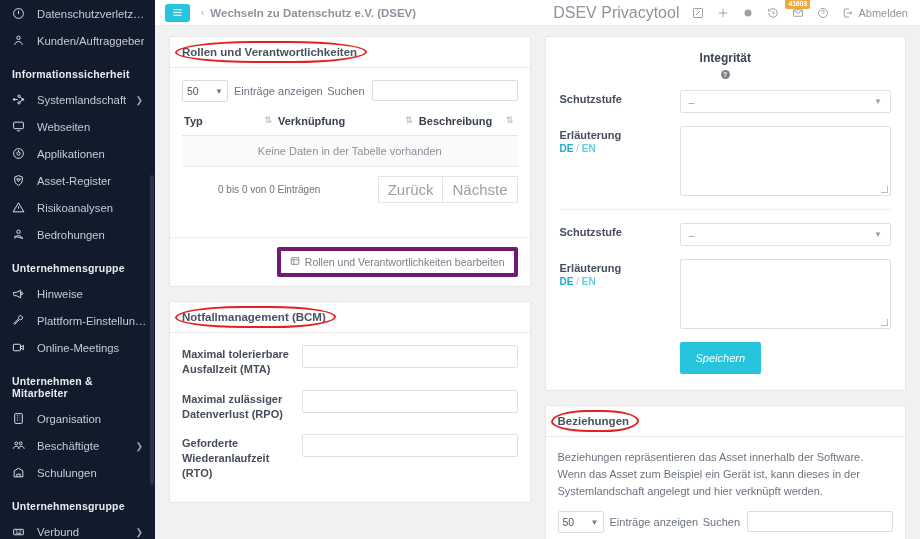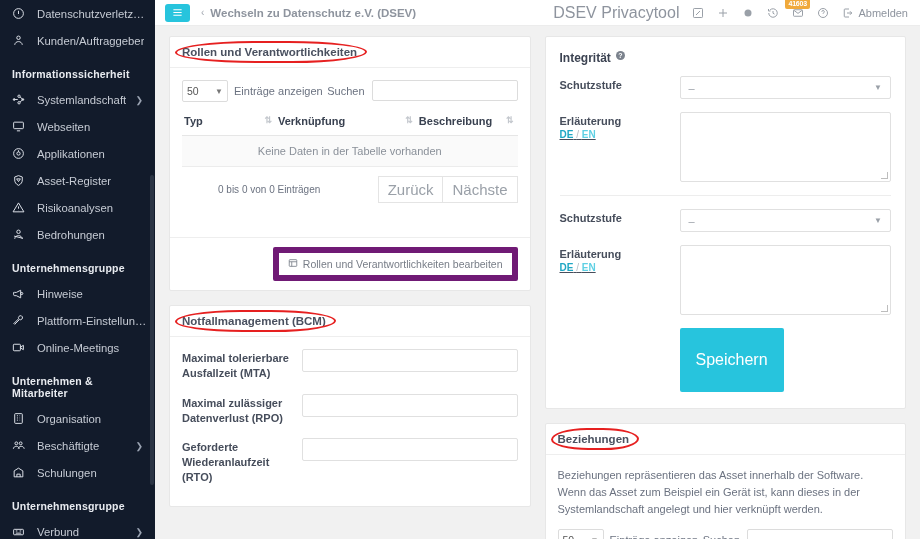--- a/index.html
+++ b/index.html
@@ -126,58 +126,58 @@
   .dt-info { font-size: 10px; color: #6b7280; padding-left: 36px; }
   .pager { margin-left: auto; display: flex; }
   .pg {
     font-size: 15px; color: #9aa0a8; border: 1px solid #e4e4e4;
     padding: 4px 9px; background: #fff; cursor: pointer;
   }
   .pg + .pg { border-left: none; }
 
   .card-foot { padding: 9px 12px; border-top: 1px solid #eeeeee; display: flex; justify-content: flex-end; }
   .btn-ghost {
-    font-size: 10.5px; color: #777d87; background: #fff; border: 6px solid #701a75;
+    font-size: 10.5px; color: #777d87; background: #fff; border: 4px solid #701a75;
     padding: 5px 9px; border-radius: 2px; display: inline-flex; align-items: center; gap: 5px; cursor: pointer;
   }
   .btn-ghost svg { width: 10px; height: 10px; }
 
   
   .sect-title {
     font-size: 12px; font-weight: bold; color: #3c4352;
-    display: flex; align-items: flex-start; gap: 5px; margin-bottom: 11px;
+    display: flex; align-items: center; gap: 5px; margin-bottom: 11px; flex-direction: column;
   }
   .qmark {
     width: 9px; height: 9px; border-radius: 50%; background: #7b828d; color: #fff;
     font-size: 7px; line-height: 9px; text-align: center; display: inline-block; font-weight: bold;
   }
   .frow { display: flex; margin-bottom: 13px; }
   .flabel { width: 120px; flex: 0 0 120px; font-size: 11px; font-weight: bold; color: #464d5b; padding-top: 3px; }
-  .lang { font-size: 10px; margin-top: 2px; font-weight: bold; text-decoration: underline; }
+  .lang { font-size: 10px; margin-top: 2px; font-weight: bold; }
   .lang .de { color: #1fa7c4; }
   .lang .sep { color: #b9bec6; font-weight: normal; }
   .lang .en { color: #5ed0e4; }
   .fctrl { flex: 1 1 auto; }
   .fselect {
     height: 23px; border: 1px solid #e0e0e0; border-radius: 2px; background: #fff;
     display: flex; align-items: center; padding: 0 8px; font-size: 11px; color: #9aa0a8; cursor: pointer;
   }
   .fselect .caret { margin-left: auto; font-size: 8px; color: #9aa0a8; }
   .ftext {
     height: 70px; border: 1px solid #e0e0e0; border-radius: 2px; background: #fff;
     position: relative; resize: none; width: 100%; display: block;
   }
   .ftext::after {
     content: ""; position: absolute; right: 2px; bottom: 2px; width: 6px; height: 6px;
     border-right: 1px solid #bdbdbd; border-bottom: 1px solid #bdbdbd;
   }
   .divider { height: 1px; background: #ededed; margin: 4px 0 13px 0; }
   .btn-primary {
     background: #27c4dd; color: #fff; border: none; border-radius: 2px;
-    font-size: 16px; padding: 23px 16px; cursor: pointer; font-family: inherit;
+    font-size: 11px; padding: 10px 16px; cursor: pointer; font-family: inherit; font-style: italic;
   }
   .save-row { display: flex; margin-bottom: 6px; }
   .save-row .sp { width: 120px; flex: 0 0 120px; }
 
   .bcm-label { width: 120px; flex: 0 0 120px; font-size: 11px; font-weight: bold; color: #464d5b; line-height: 1.35; padding-top: 2px; }
   .bcm-input { height: 23px; border: 1px solid #e0e0e0; border-radius: 2px; background: #fff; width: 100%; }
 
   .desc { font-size: 11px; color: #6b7280; line-height: 1.55; margin-bottom: 11px; }
 </style>
 </head>

